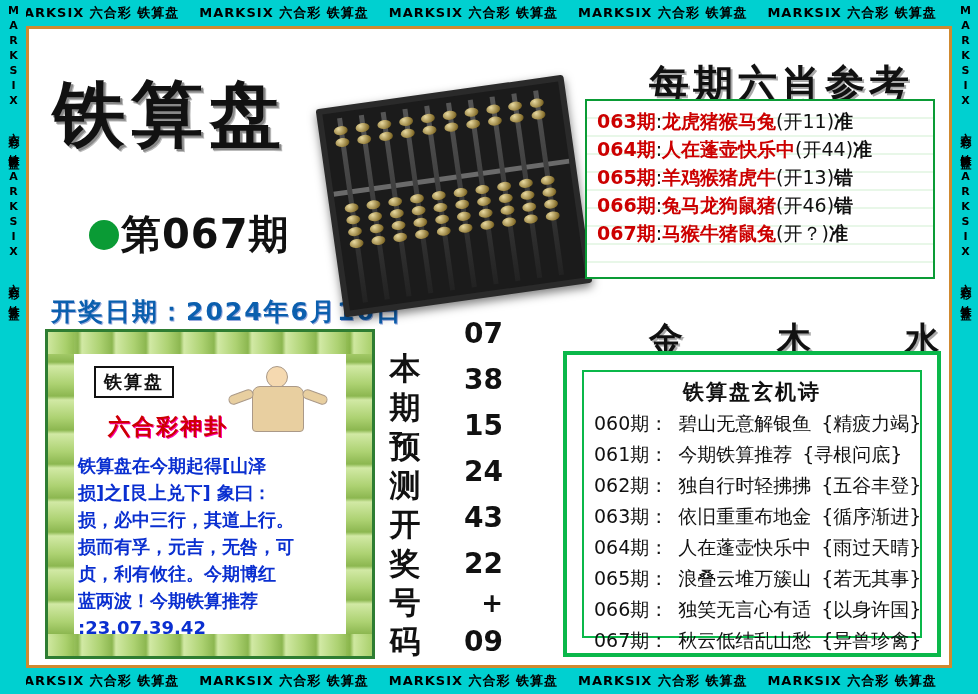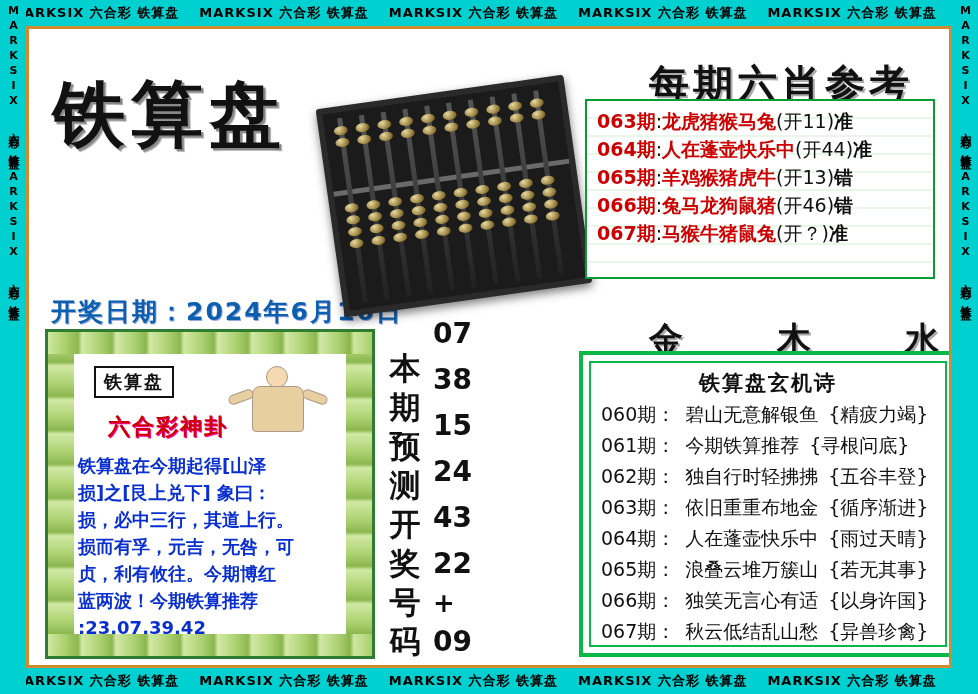--- a/index.html
+++ b/index.html
@@ -163,22 +163,21 @@
     font-size: 34px; font-weight: bold; color: #111;
     text-shadow: 2px 2px 0 #aaa;
   }
 
   
   .poem-box {
     position: absolute; left: 534px; top: 322px;
     width: 378px; height: 306px;
     border: 4px solid #0ab84a;
     background: #fff;
-    padding: 6px;
-    margin-left: 16px;
+    padding: 15px;
   }
   .poem-box .inner {
     border: 2px solid #0ab84a;
     width: 100%; height: 100%;
     padding: 6px 10px;
   }
   .poem-title {
     text-align: center;
     font-size: 21px; font-weight: bold;
     color: #111; letter-spacing: 2px;
@@ -199,21 +198,21 @@
     position: absolute; left: 352px; top: 320px;
     width: 48px;
     font-size: 31px; font-weight: bold;
     color: #111;
     line-height: 39px;
     text-align: center;
   }
   .num-col {
     position: absolute; left: 404px; top: 282px;
     width: 70px;
-    text-align: left;
+    text-align: right;
   }
   .num-col div {
     font-size: 28px; font-weight: bold;
     color: #111;
     line-height: 46px;
   }
   .num-col .plus { font-size: 26px; line-height: 32px; }
 
   
   .bamboo-box {
@@ -313,20 +312,24 @@
 
   <div class="marquee-right">
     <div class="vtext">MARKSIX 六合彩 铁算盘</div>
     <div class="vtext">MARKSIX 六合彩 铁算盘</div>
   </div>
 
   <div class="sheet">
 
     <div class="title-main">铁算盘</div>
 
+    <div class="issue-badge">
+      <span class="dot"></span>
+      <span class="num">第067期</span>
+    </div>
 
     <div class="draw-date">开奖日期：2024年6月16日</div>
 
     <div class="abacus">
       <div class="frame">
         <div class="beam" style="top:78px"></div>
         <div class="rod" style="left:14px"></div>
           <div class="rod" style="left:36px"></div>
         <div class="rod" style="left:58px"></div>
           <div class="rod" style="left:80px"></div>

